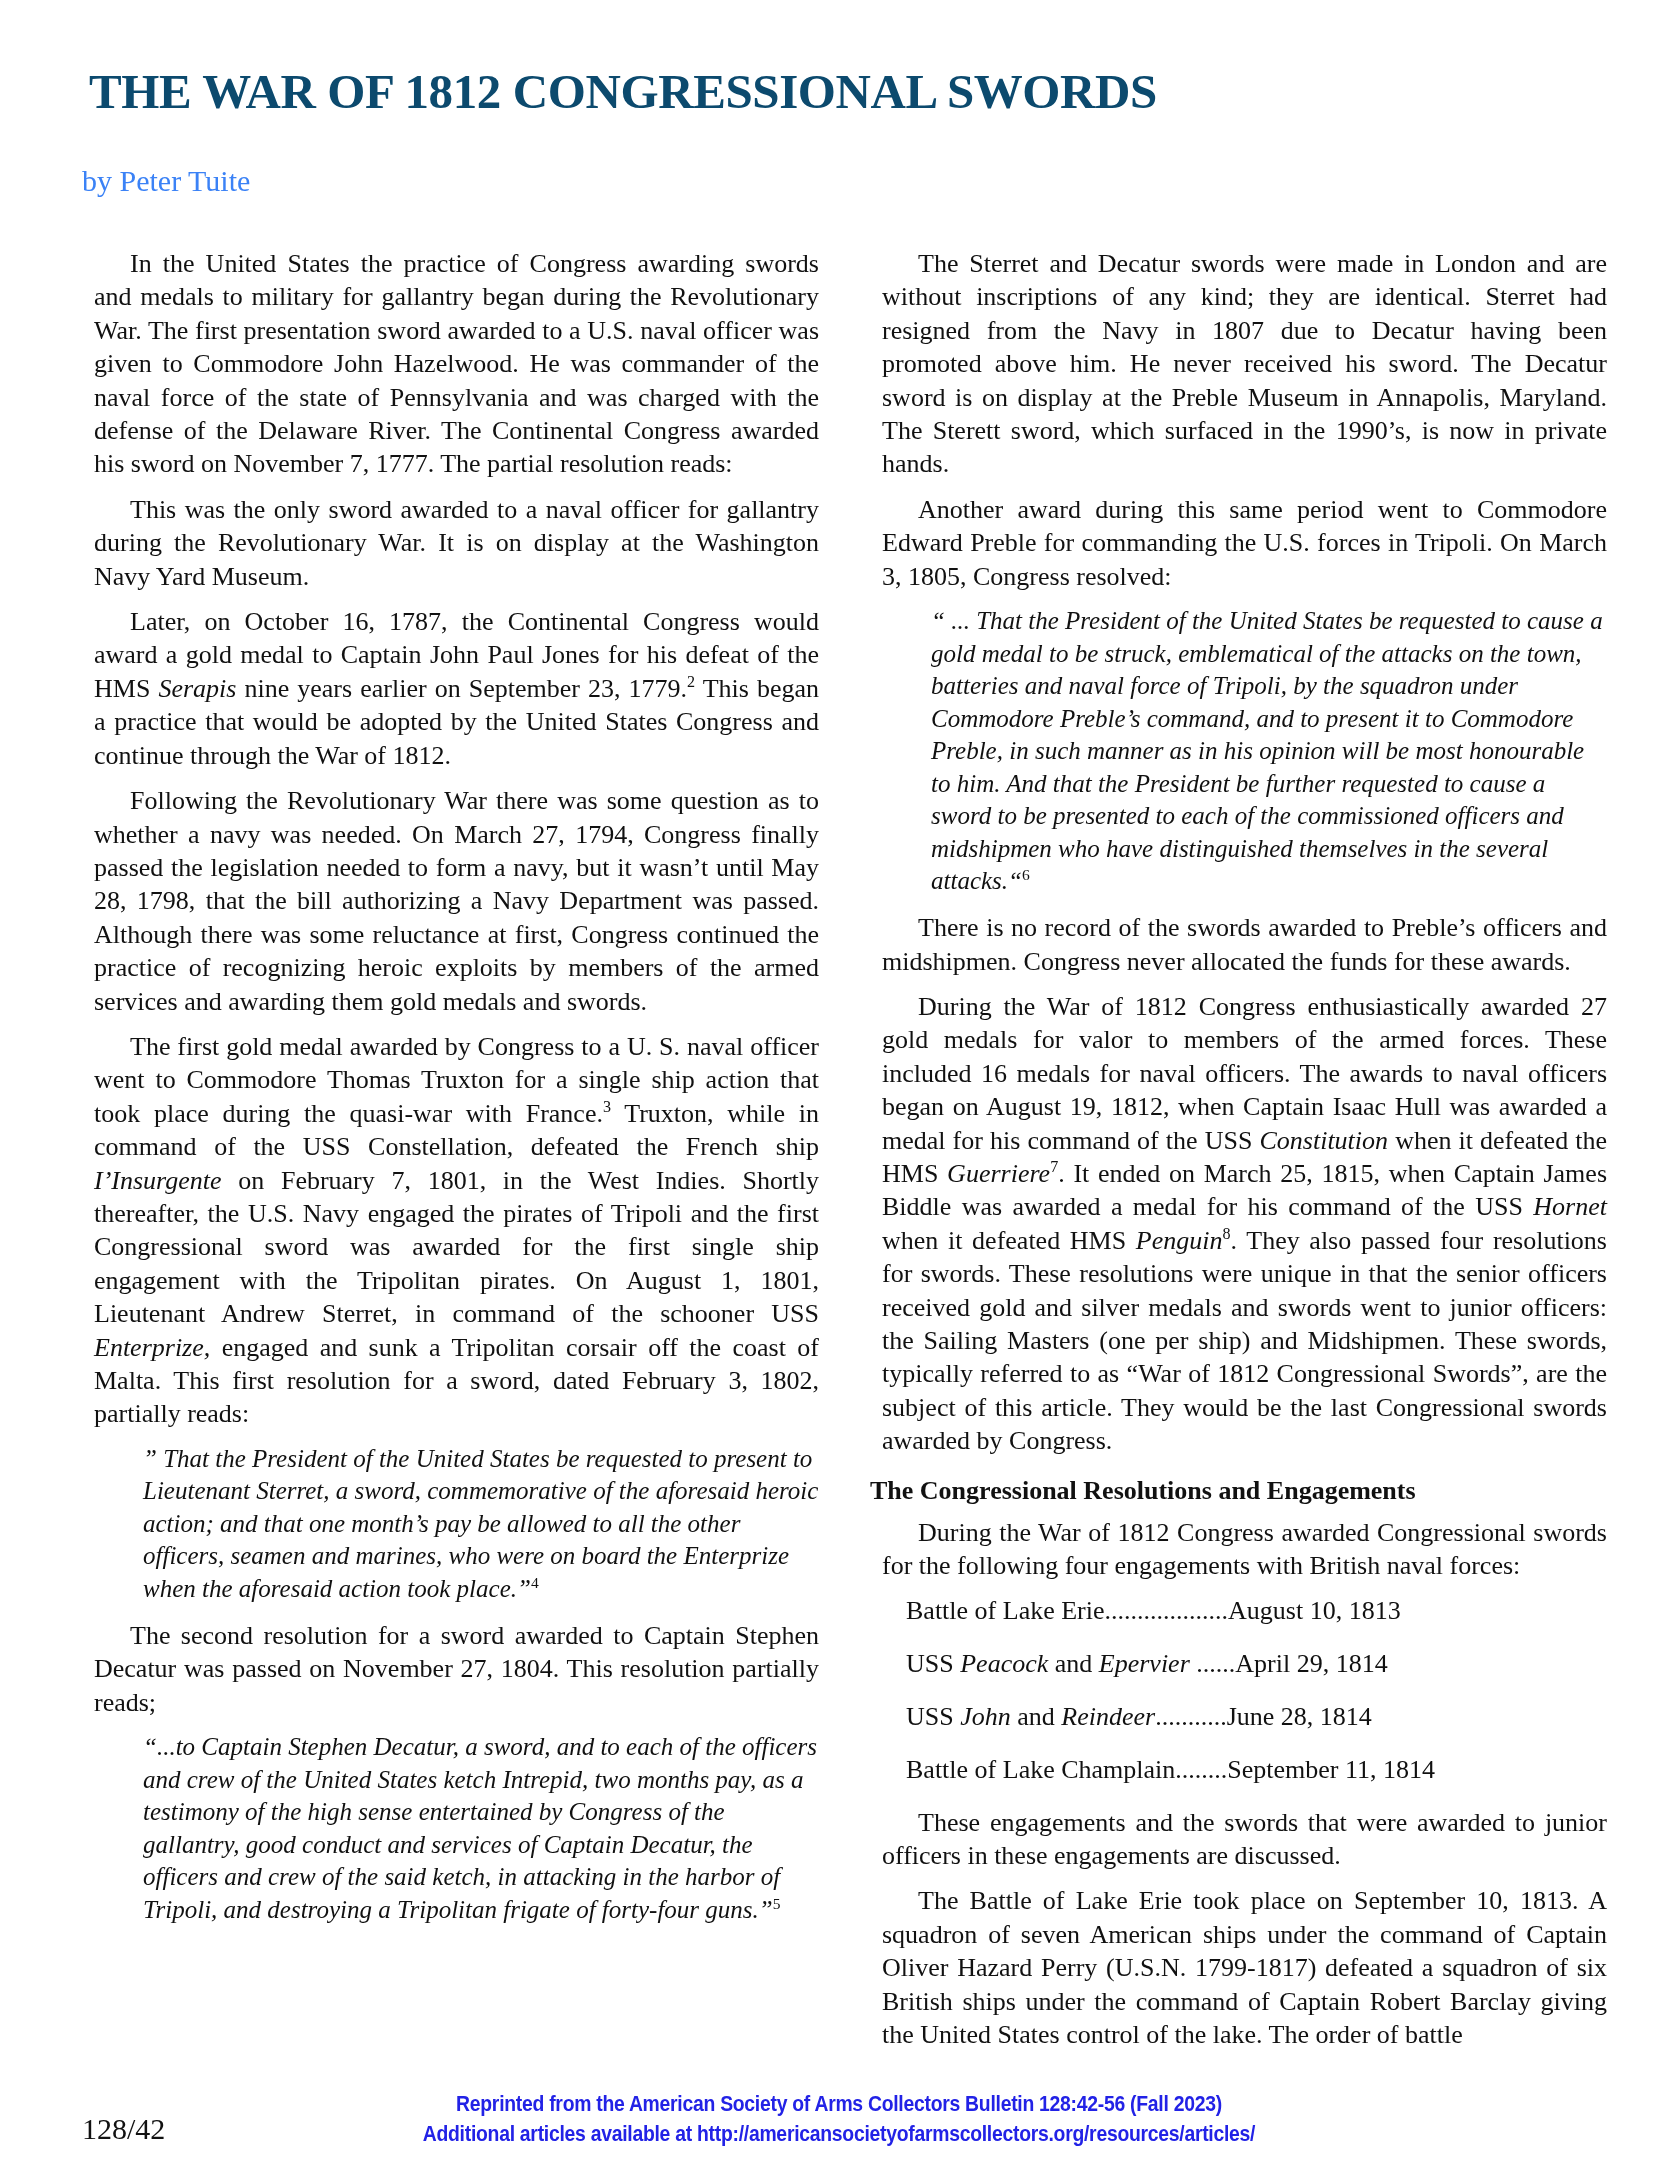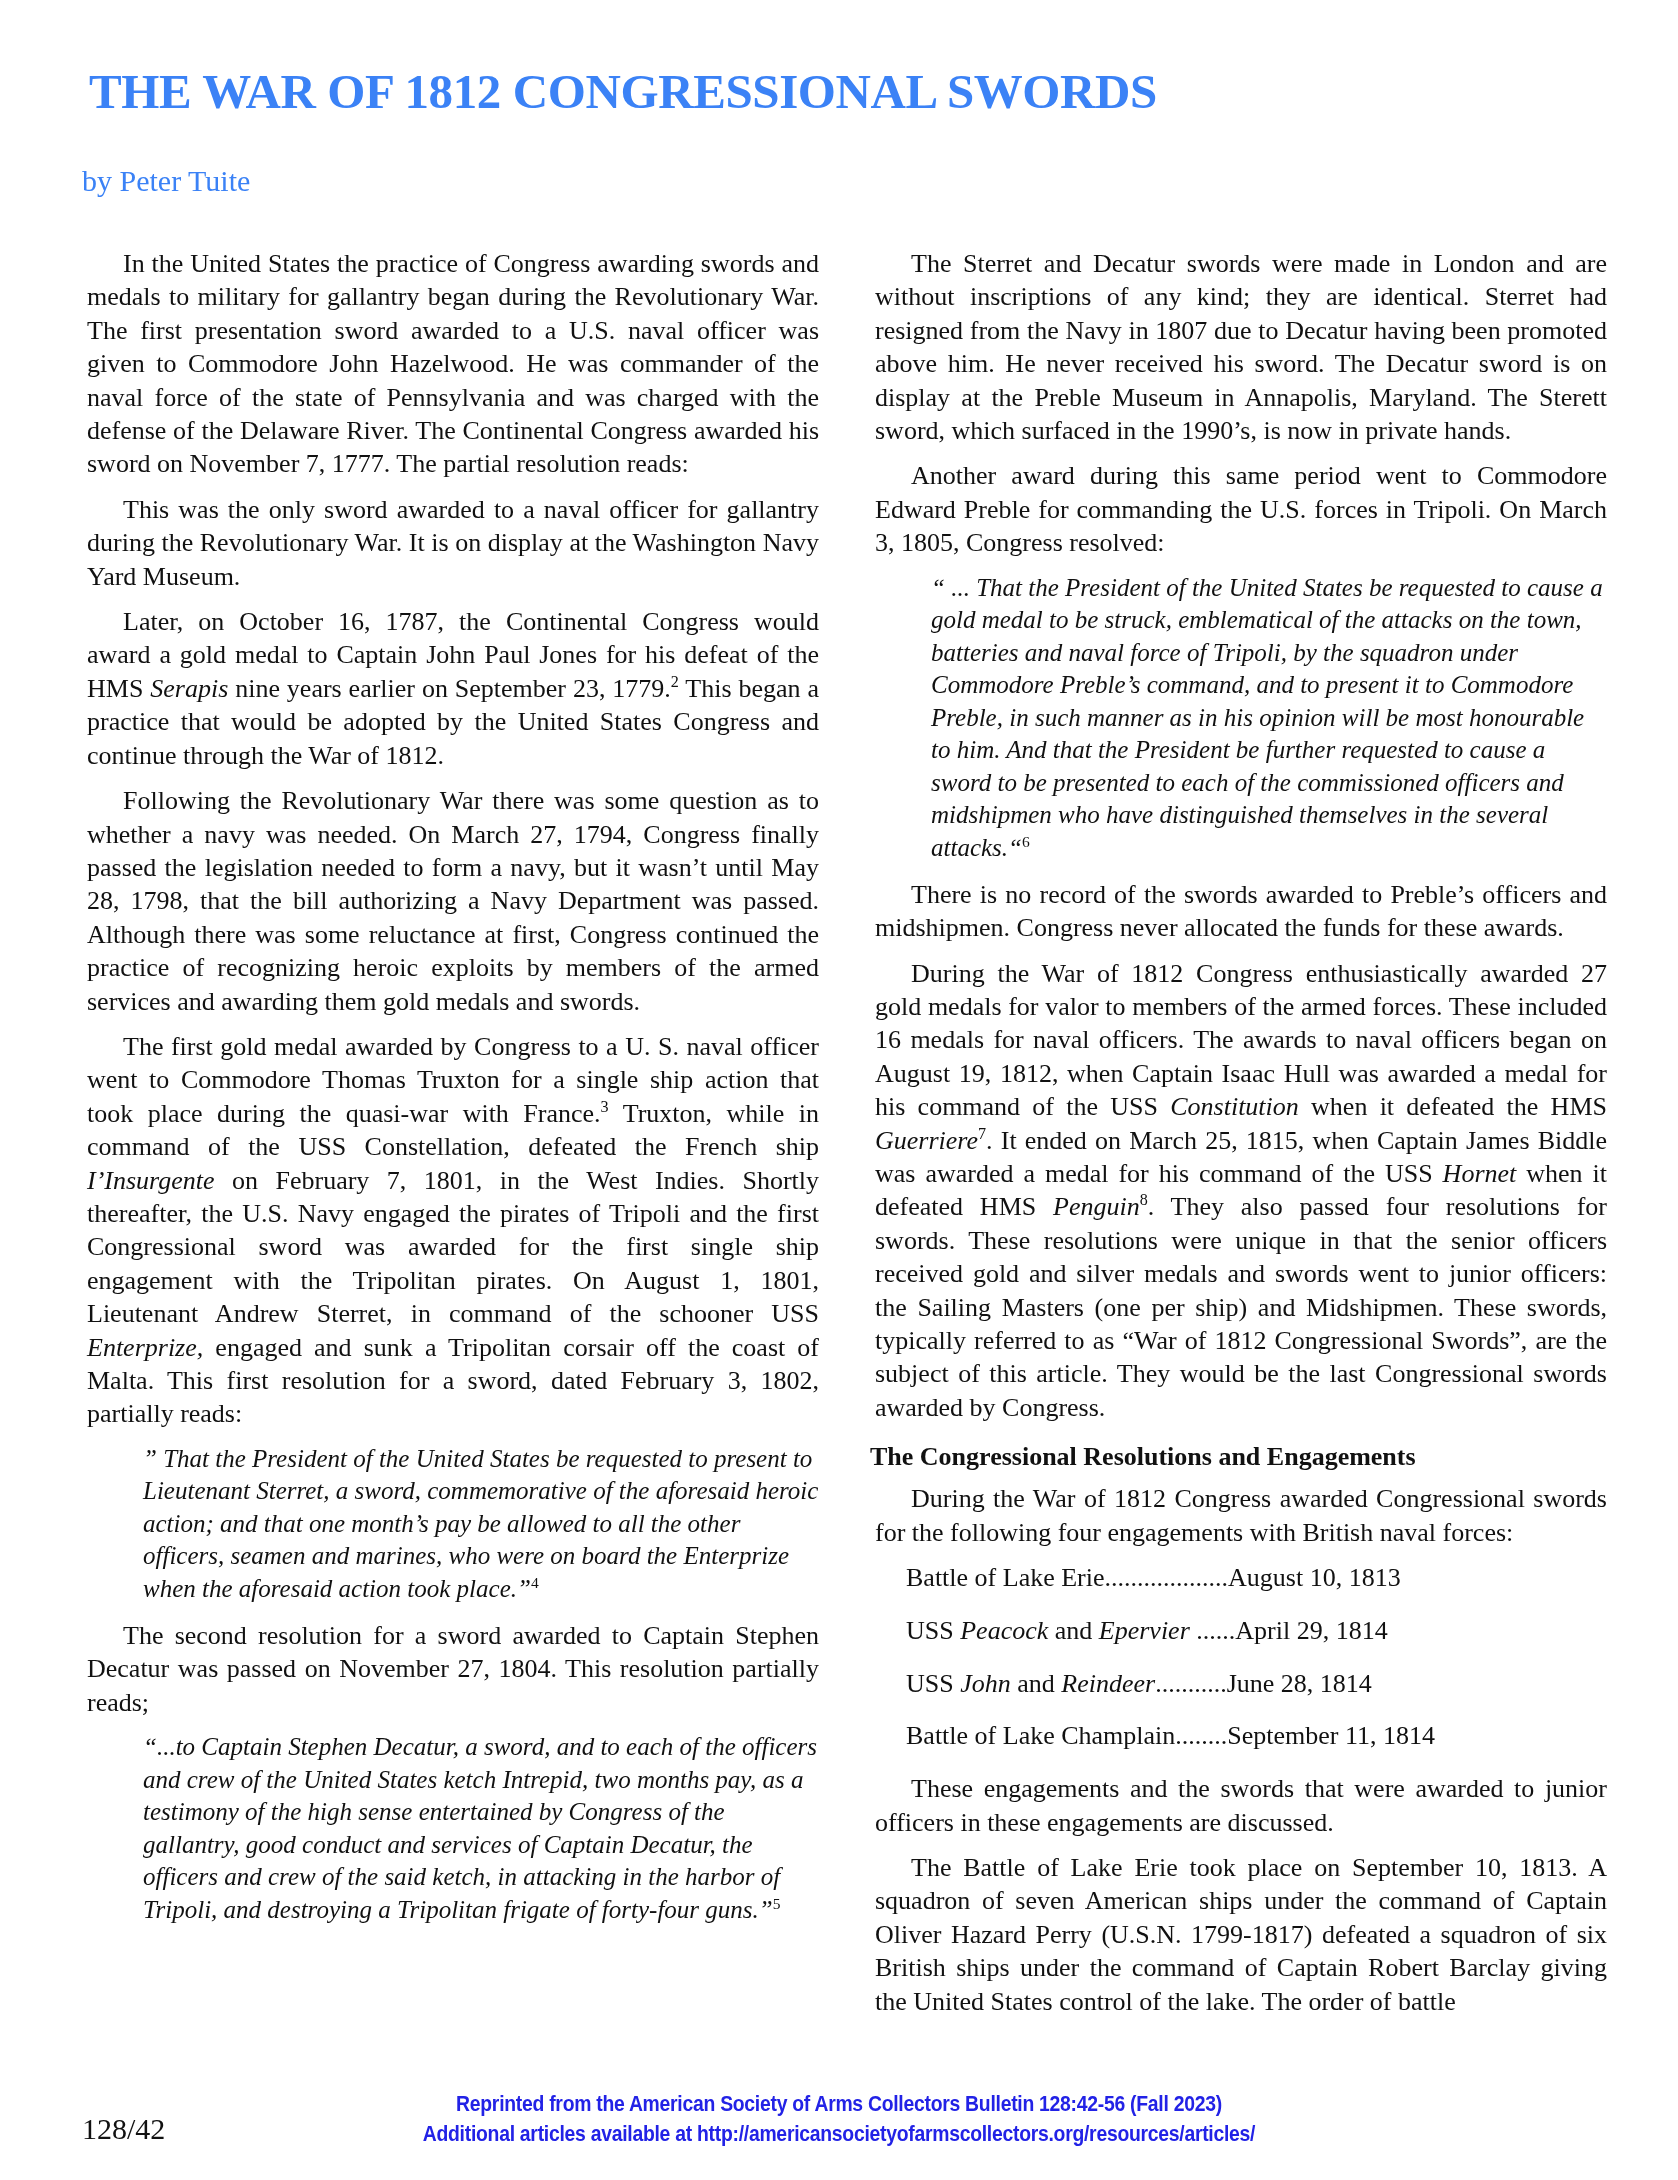--- a/index.html
+++ b/index.html
@@ -24,21 +24,21 @@
   }
   .title {
     position: absolute;
     left: 89px;
     top: 66px;
     width: 1516px;
     font-size: 49px;
     font-weight: bold;
     letter-spacing: -0.4px;
     line-height: 1.05;
-    color: #3b82f6;
+    color: #0c4a6e;
   }
   .byline {
     position: absolute;
     left: 82px;
     top: 164px;
     font-size: 30px;
     color: #3b82f6;
   }
   .columns {
     position: absolute;
@@ -48,21 +48,21 @@
     height: 1797px;
     display: flex;
     flex-direction: row;
     gap: 51px;
   }
   .col {
     width: 737px;
     display: block;
   }
   p.body {
-    margin: 0 0 12px 5px;
+    margin: 0 0 12px 12px;
     font-size: 26px;
     line-height: 1.285;
     text-align: justify;
     text-indent: 36px;
     hyphens: none;
     color: #111;
   }
   blockquote.quote {
     margin: 8.5px 0 13.6px 0;
     padding: 0 0 0 61px;

